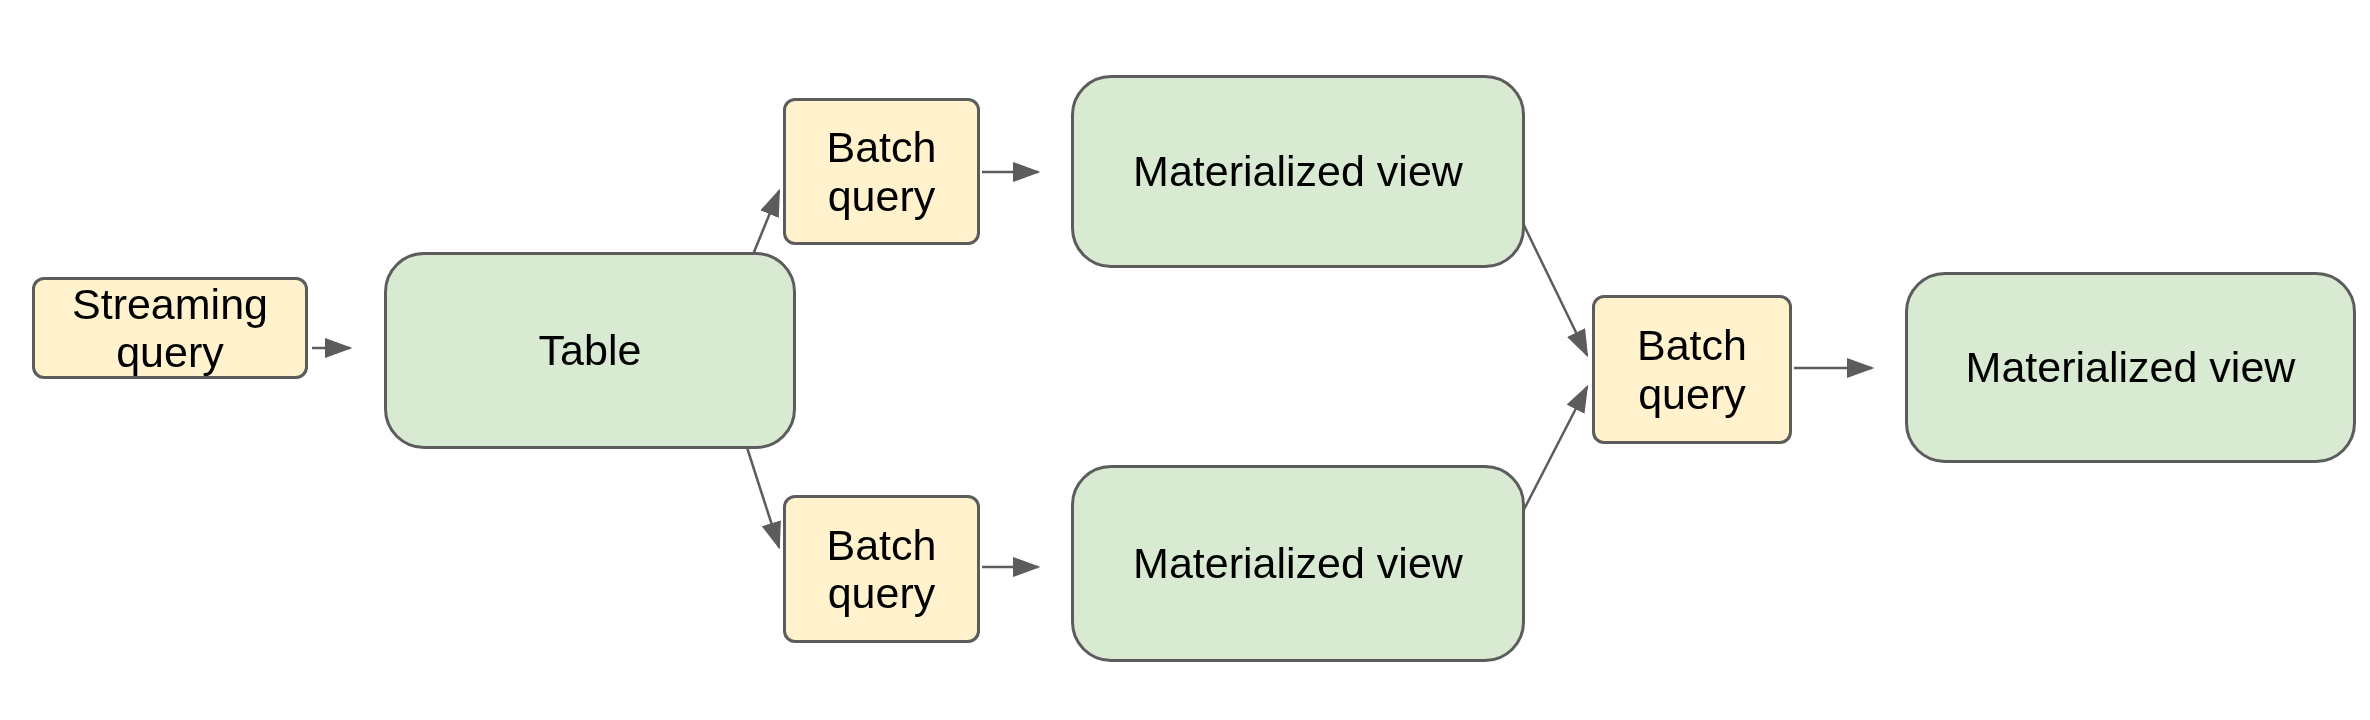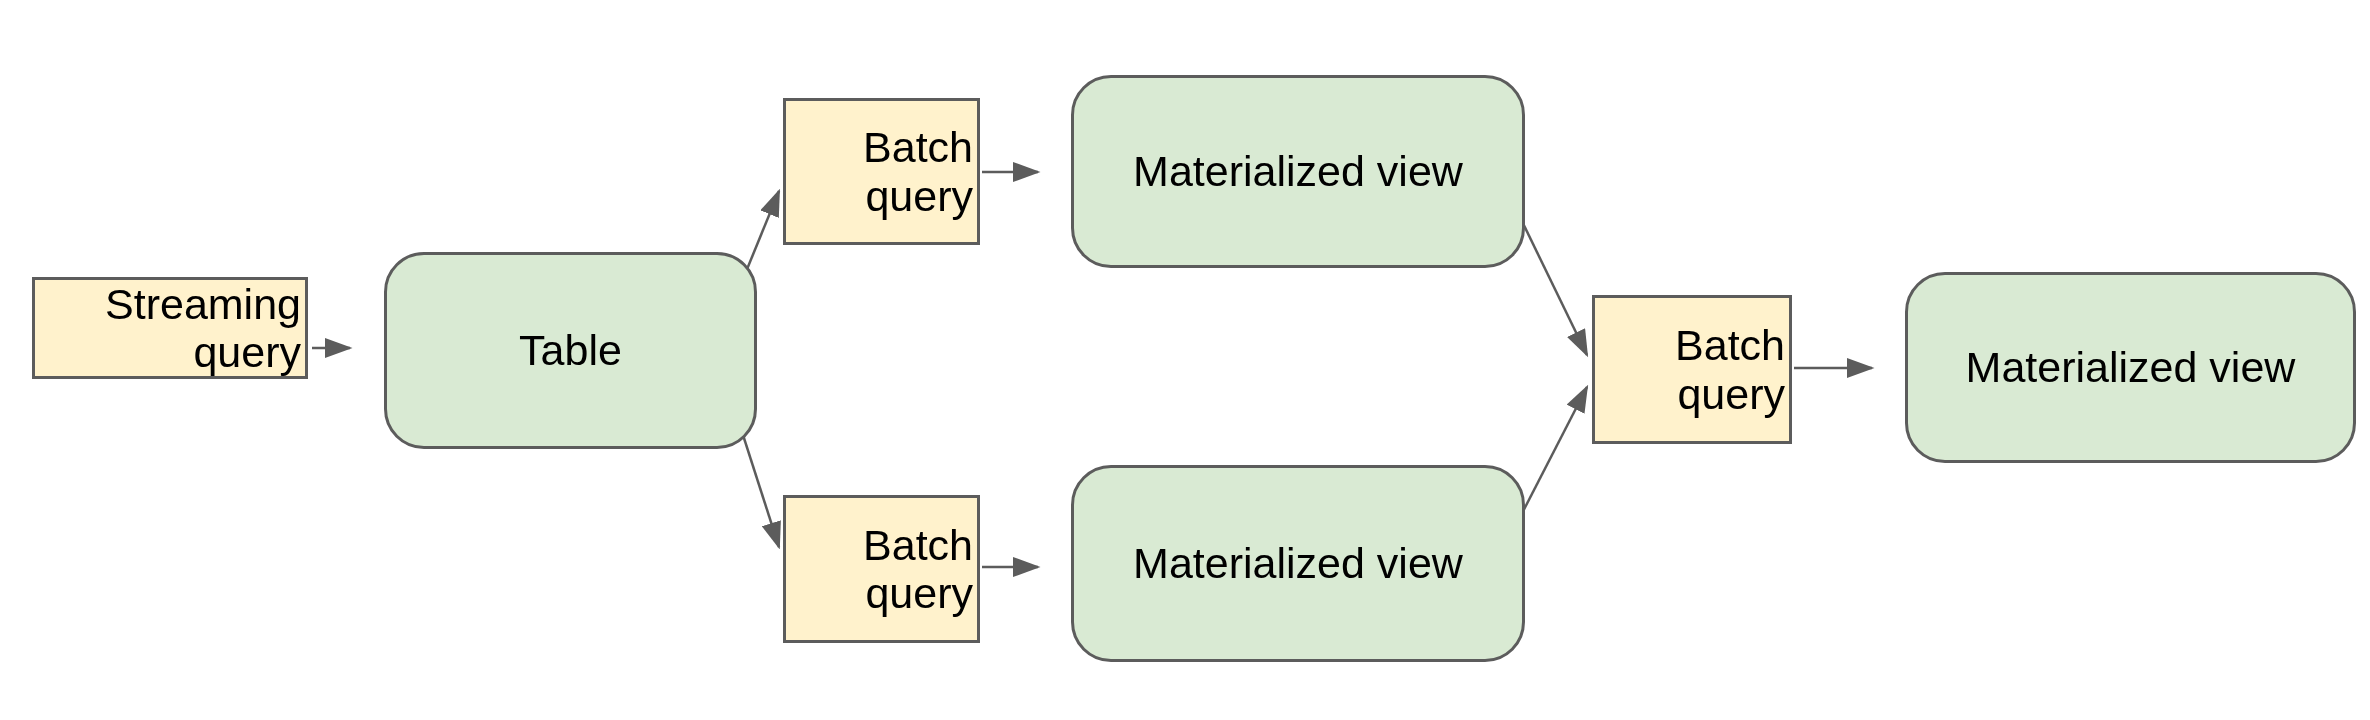--- a/index.html
+++ b/index.html
@@ -24,25 +24,25 @@
   .node{
     position:absolute;
     box-sizing:border-box;
     border:3px solid var(--stroke);
     display:flex;align-items:center;justify-content:center;
     text-align:center;
     font-size:43px;line-height:1.12;font-weight:400;
     color:var(--text);
     padding:0 4px;
   }
-  .node--query{background:var(--query-fill);border-radius:0;text-align:right;}
+  .node--query{background:var(--query-fill);border-radius:12px;}
   .node--store{background:var(--store-fill);border-radius:40px;margin-left:28px;}
 
   .n-streaming   {left:32px;  top:277px; width:276px; height:102px;}
-  .n-table       {left:356px; top:252px; width:373px; height:197px;}
+  .n-table       {left:356px; top:252px; width:412px; height:197px;}
   .n-batch-top   {left:783px; top:98px;  width:197px; height:147px;}
   .n-mv-top      {left:1043px;top:75px;  width:454px; height:193px;}
   .n-batch-bottom{left:783px; top:495px; width:197px; height:148px;}
   .n-mv-bottom   {left:1043px;top:465px; width:454px; height:197px;}
   .n-batch-right {left:1592px;top:295px; width:200px; height:149px;}
   .n-mv-right    {left:1877px;top:272px; width:451px; height:191px;}
 
   .edge{stroke:var(--stroke);stroke-width:2.5;fill:none;}
 </style>
 </head>

